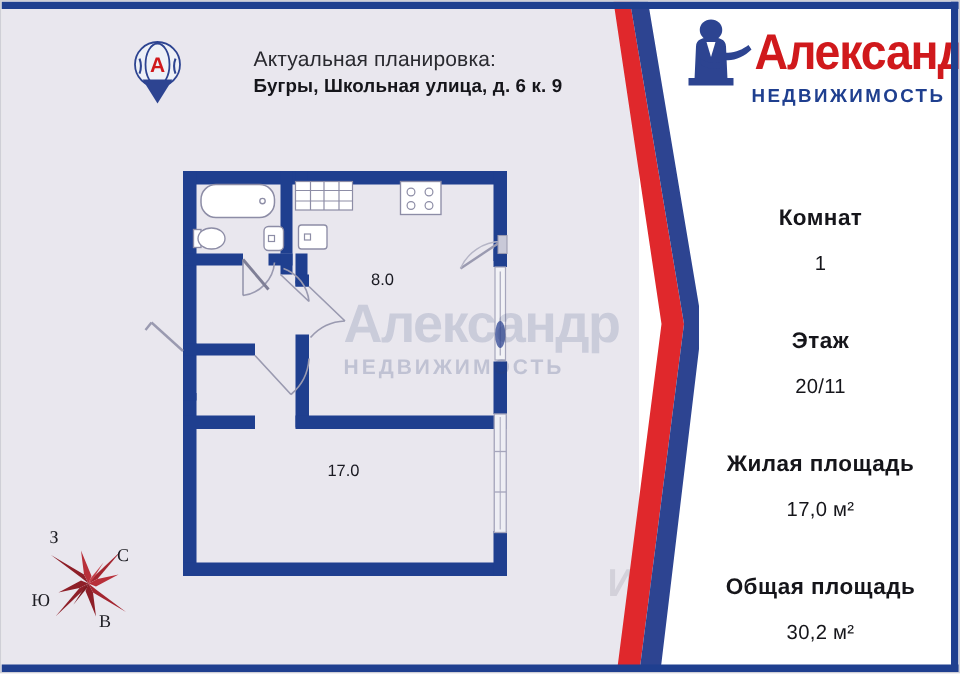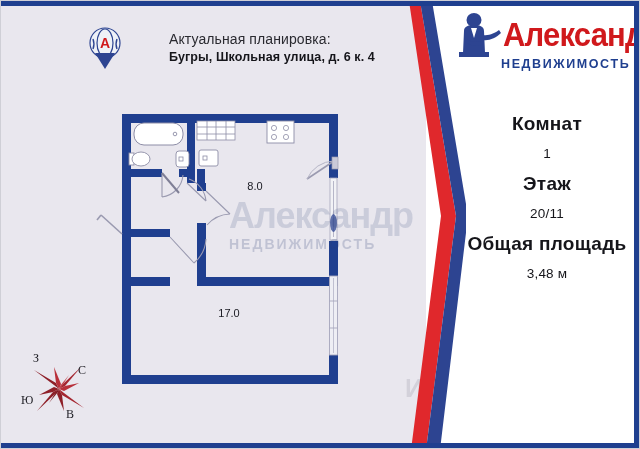--- a/index.html
+++ b/index.html
@@ -120,25 +120,26 @@
 
   
   .info {
     position: absolute;
     left: 466px; top: 108px;
     width: 160px;
     text-align: center;
   }
   .info-row { margin: 0; }
   .info-label {
-    font-size: 19px;
+    font-size: 15px;
     font-weight: bold;
     color: #15151a;
     letter-spacing: .3px;
     line-height: 30px;
+    margin-top: 22px;
   }
   .info-value {
     font-size: 13.5px;
     color: #15151a;
     line-height: 30px;
     letter-spacing: .2px;
   }
 
   
   .compass {
@@ -341,21 +342,21 @@
     <circle cx="16" cy="16" r="15" fill="#eef1f7" stroke="#2d4491" stroke-width="1.2"></circle>
     <path d="M4,12 A14,14 0 0,1 4,22" fill="none" stroke="#2d4491" stroke-width="1.4"></path>
     <path d="M28,12 A14,14 0 0,0 28,22" fill="none" stroke="#2d4491" stroke-width="1.4"></path>
     <ellipse cx="16" cy="16" rx="8" ry="14" fill="none" stroke="#2d4491" stroke-width="1.2"></ellipse>
     <path d="M6,26 L26,26 L16,42 Z" fill="#2d4491"></path>
     <text x="16" y="21" text-anchor="middle" font-family="Liberation Sans, sans-serif" font-size="14" font-weight="bold" fill="#d0191c">A</text>
   </svg>
 
   <div class="head-text">
     <div class="head-line1">Актуальная планировка:</div>
-    <div class="head-line2">Бугры, Школьная улица, д. 6 к. 4</div>
+    <div class="head-line2">Бугры, Школьная улица, д. 6 к. 9</div>
   </div>
 
   <div class="logo">
     <svg class="logo-figure" viewBox="0 0 56 56">
       <ellipse cx="27" cy="9" rx="7.5" ry="7" fill="#2d4491"></ellipse>
       <path d="M17,20 C17,15 22,14 27,14 C32,14 37,15 37,20 L38,42 L16,42 Z" fill="#2d4491"></path>
       <path d="M24,17 L27,27 L30,17 Z" fill="#ffffff"></path>
       <path d="M36,24 C42,25 48,22 52,19 L54,22 C49,27 42,30 36,29 Z" fill="#2d4491"></path>
       <rect x="12" y="41" width="30" height="5" fill="#2d4491"></rect>
       <path d="M20,28 C24,31 29,32 34,30 L34,34 C28,36 23,34 20,32 Z" fill="#2d4491"></path>
@@ -367,21 +368,26 @@
   <div class="info">
     <div class="info-row">
       <div class="info-label">Комнат</div>
       <div class="info-value">1</div>
     </div>
     <div class="info-row">
       <div class="info-label">Этаж</div>
       <div class="info-value">20/11</div>
     </div>
     <div class="info-row">
+      <div class="info-label">Жилая площадь</div>
+      <div class="info-value">17,0 м²</div>
+    </div>
+    <div class="info-row">
       <div class="info-label">Общая площадь</div>
+      <div class="info-value">30,2 м²</div>
     </div>
     <div class="info-row">
       <div class="info-value">3,48 м</div>
     </div>
   </div>
 
   <div class="compass">
     <svg viewBox="0 0 86 82" width="86" height="82">
       <g transform="translate(40,40)">
         <polygon points="0,0 4,-5 22,-22 6,-3" fill="#a42630"></polygon>

